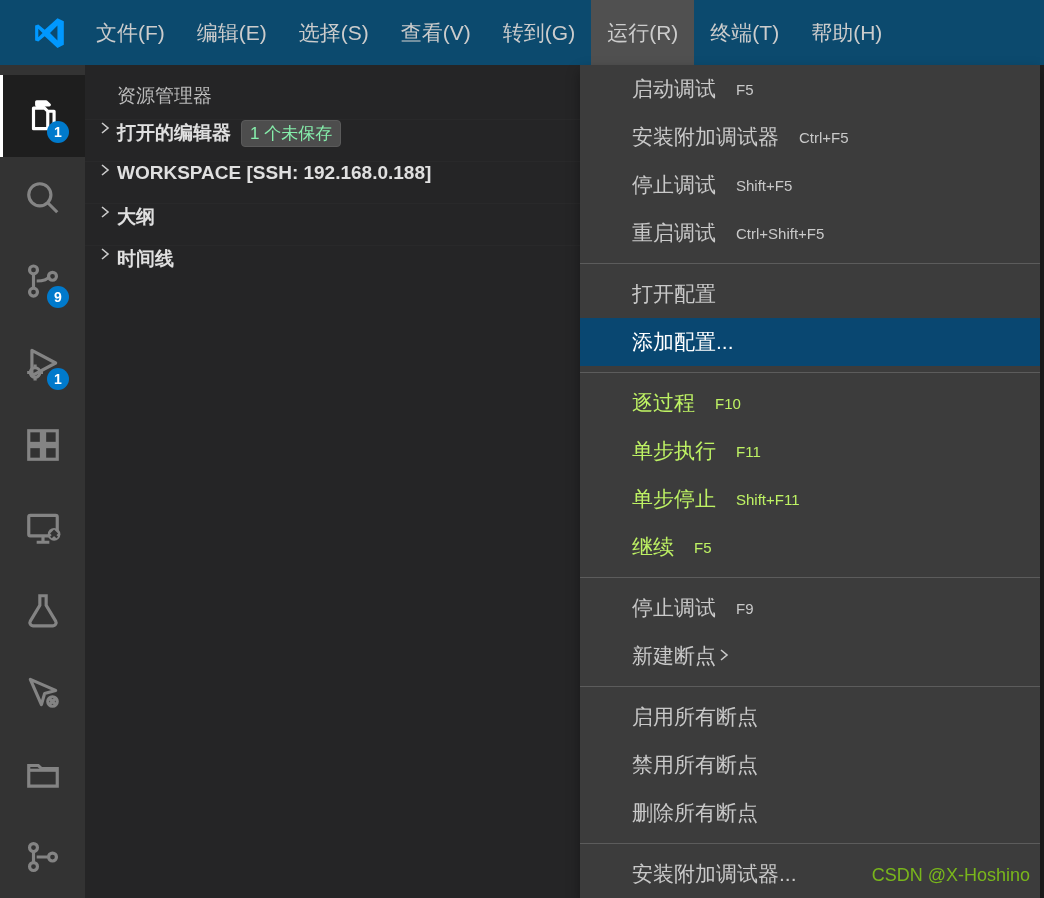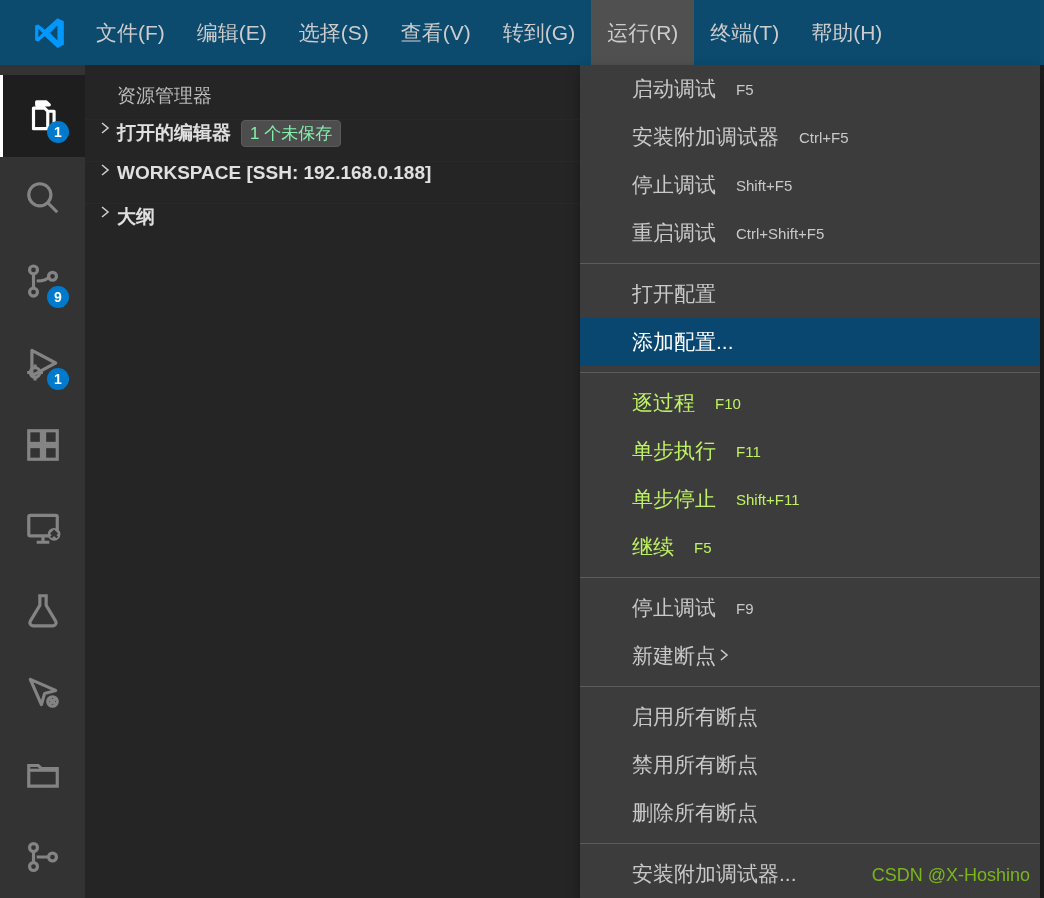--- a/index.html
+++ b/index.html
@@ -151,20 +151,28 @@
           <span class="lbl">WORKSPACE [SSH: 192.168.0.188]</span>
         </div>
         <div class="section">
           <span class="chev">
             <svg viewBox="0 0 16 16">
               <path d="M5 3l6 5-6 5" stroke="#cccccc" stroke-width="1.6" fill="none"></path>
             </svg>
           </span>
           <span class="lbl">大纲</span>
         </div>
+        <div class="section">
+          <span class="chev">
+            <svg viewBox="0 0 16 16">
+              <path d="M5 3l6 5-6 5" stroke="#cccccc" stroke-width="1.6" fill="none"></path>
+            </svg>
+          </span>
+          <span class="lbl">时间线</span>
+        </div>
       </div>
   </div>
   <div class="editor"></div>
 </div>
 
 <div class="dropdown" id="run-menu">
     <div class="dd-item">
       <span>启动调试</span>
       <span class="kb">F5</span>
     </div>

